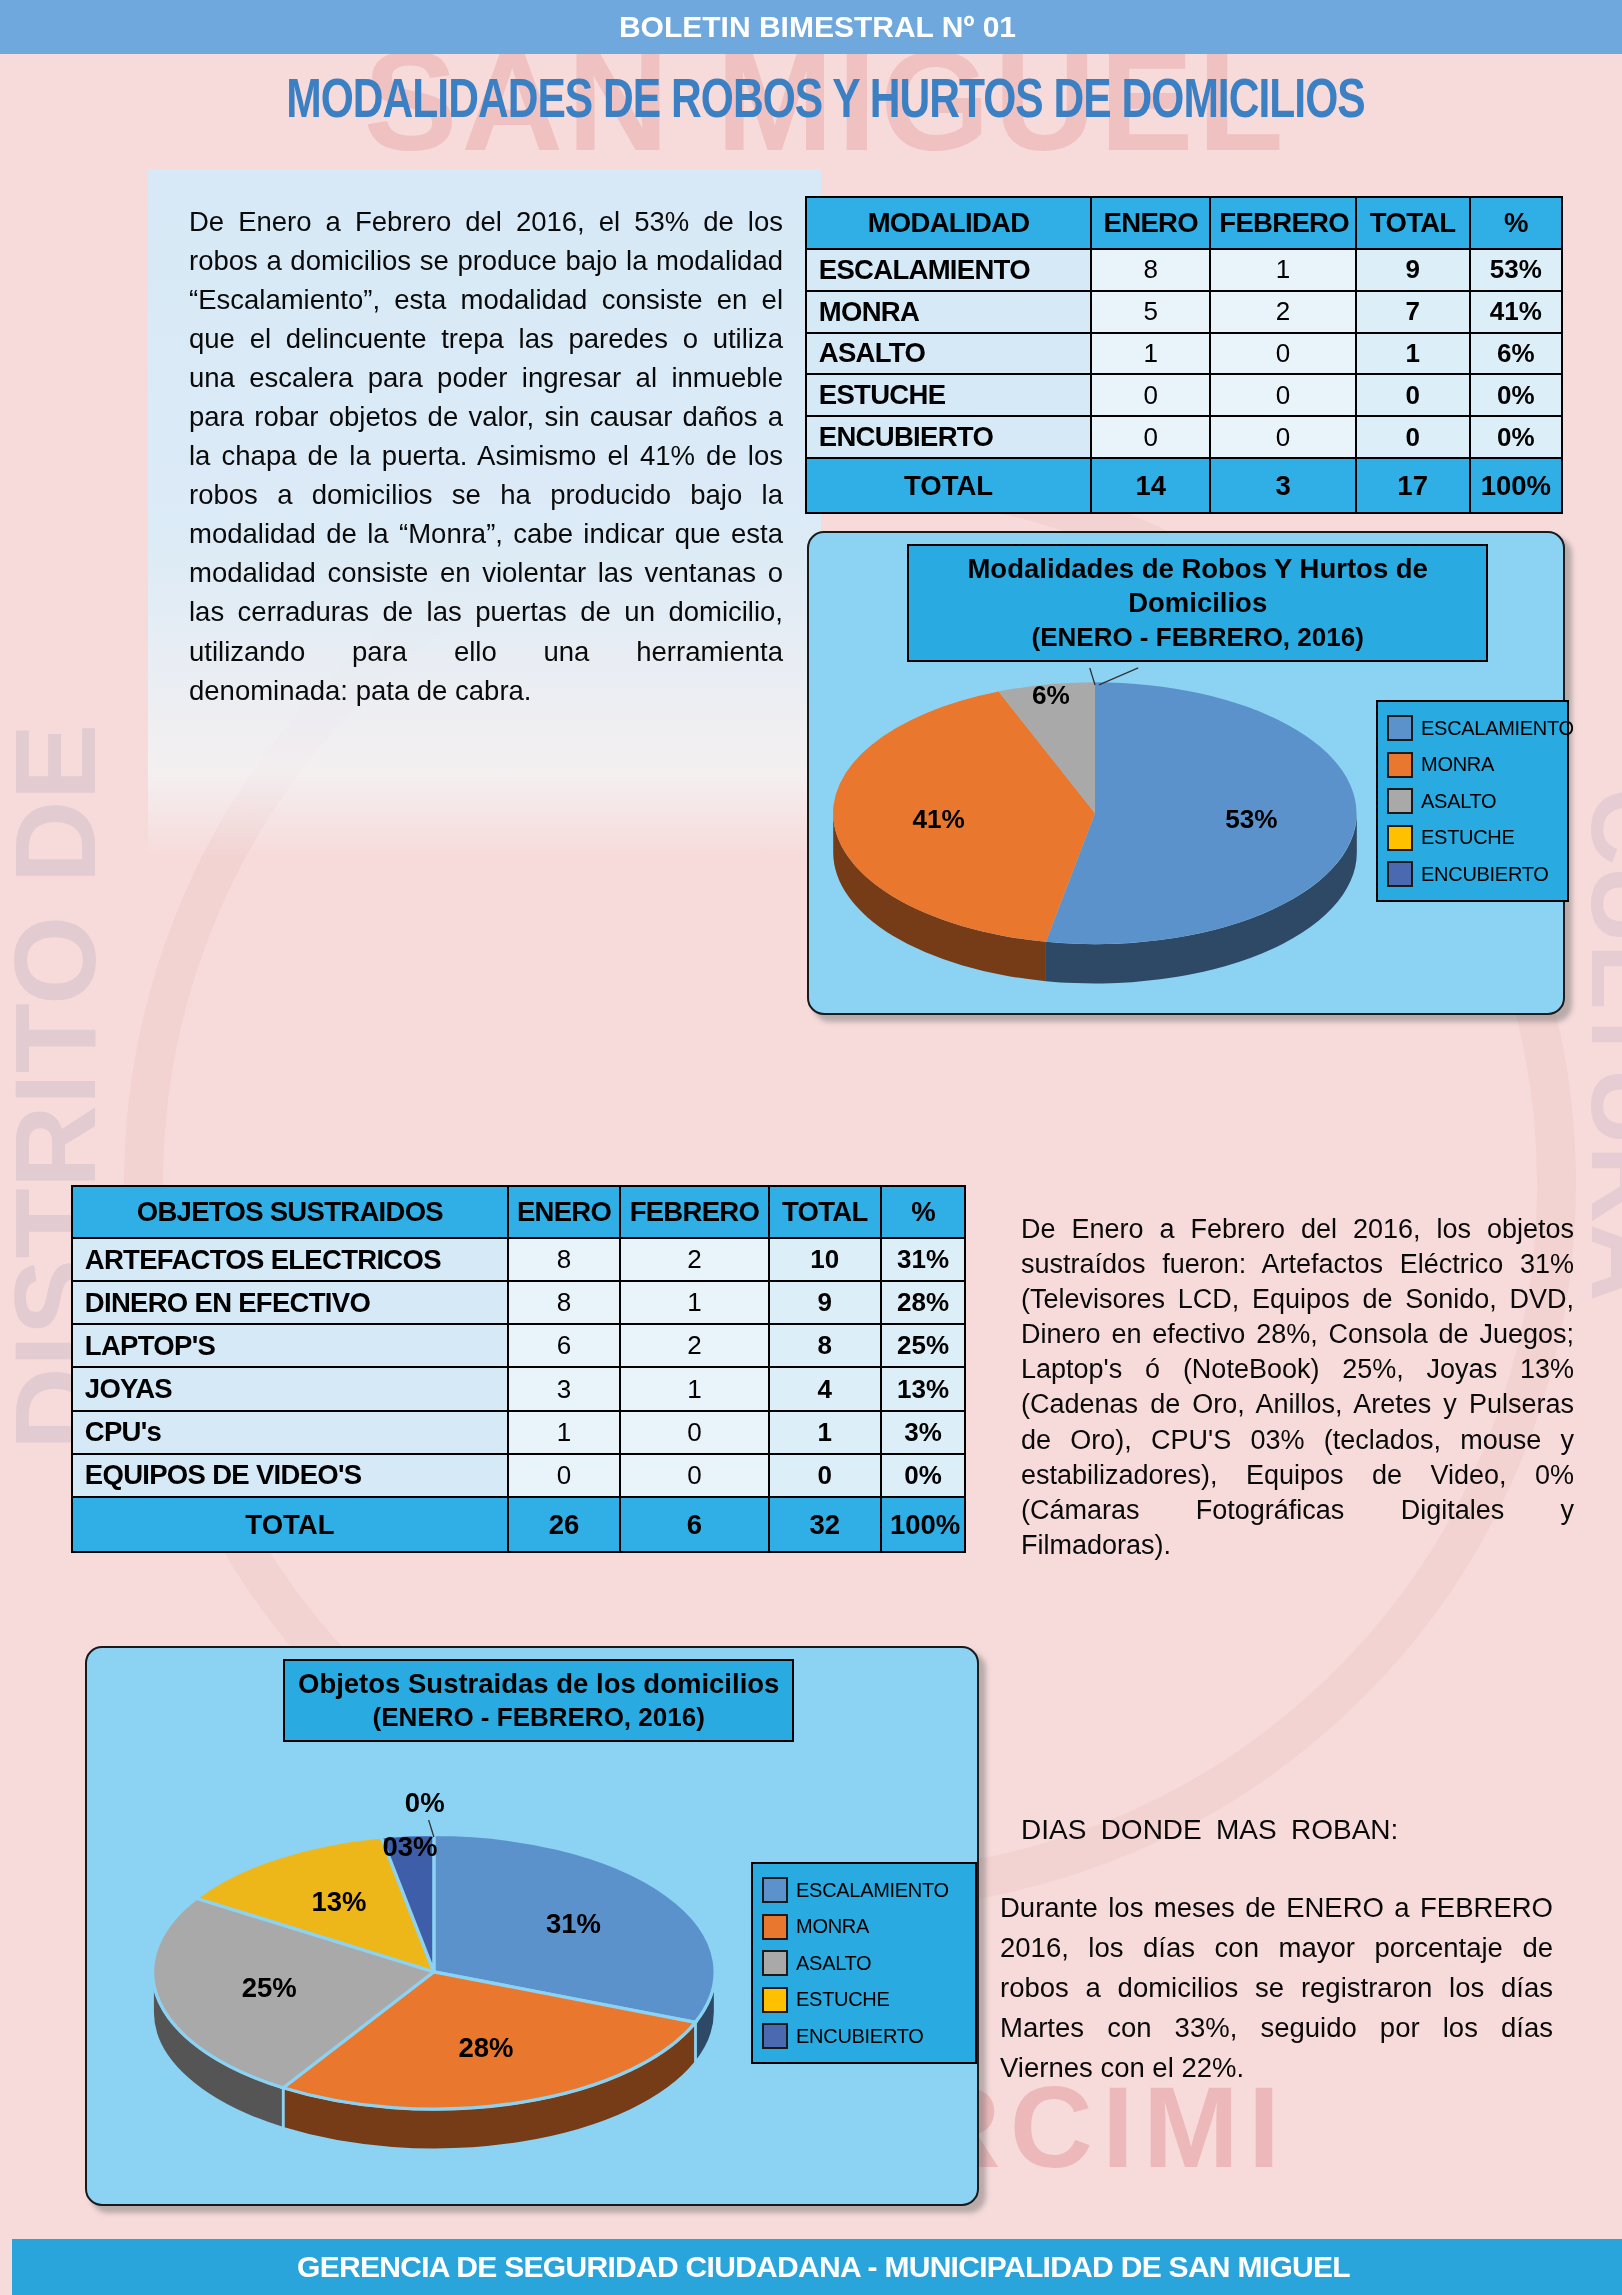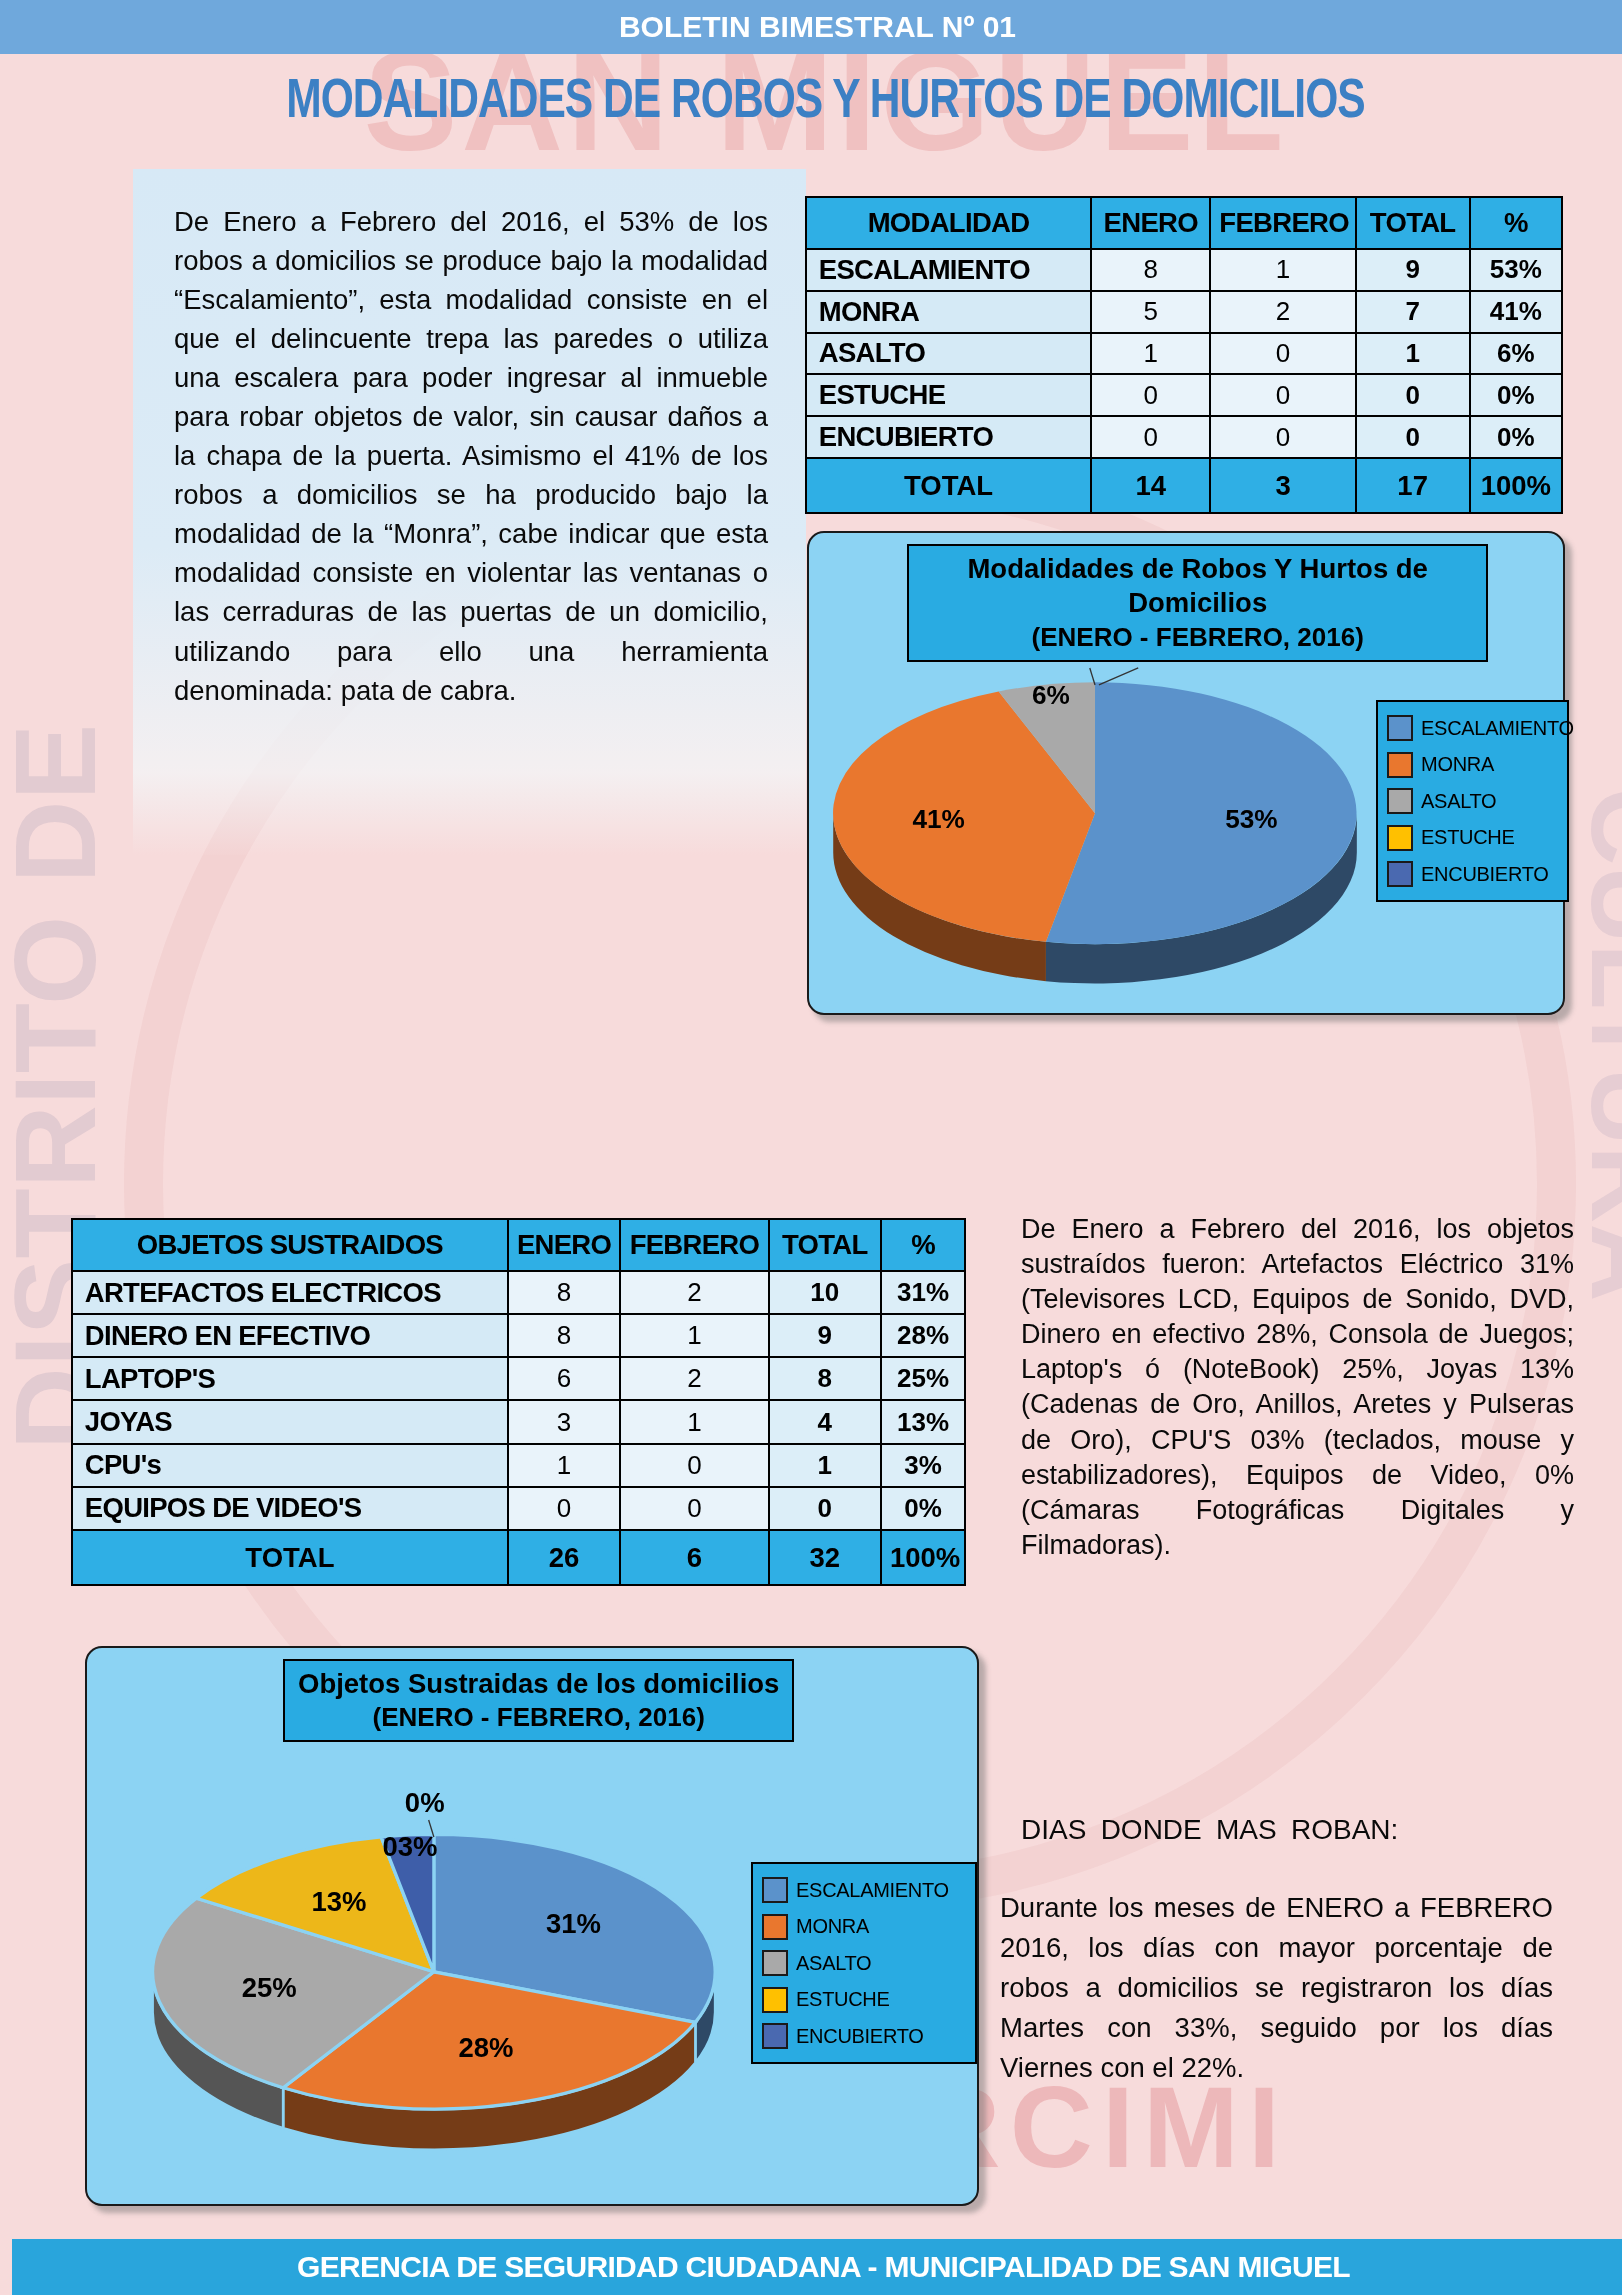--- a/index.html
+++ b/index.html
@@ -23,31 +23,31 @@
   .topbar-title{color:#FFFFFF;font-weight:bold;font-size:30px;margin-left:12px;}
   .footer{position:absolute;left:12px;top:2239px;width:1623px;height:56px;background:#29A5DC;display:flex;align-items:center;justify-content:center;}
   .footer-text{color:#FFFFFF;font-weight:bold;font-size:30px;letter-spacing:-0.7px;}
 
   
   .page-title{position:absolute;left:0;right:0;top:65px;text-align:center;color:#3C80C4;font-weight:bold;font-size:56px;}
   .page-title .sq{display:inline-block;transform:scaleX(0.76);transform-origin:center;letter-spacing:-1.3px;white-space:nowrap;}
   .section2-title{position:absolute;left:0;right:0;top:1033px;text-align:center;color:#3C80C4;font-weight:bold;font-size:55px;line-height:71px;}
 
   
-  .left-panel{position:absolute;left:133px;top:169px;width:673px;height:686px;
+  .left-panel{position:absolute;left:148px;top:169px;width:673px;height:686px;
     background:linear-gradient(180deg,#D7E9F6 0%,#DCEBF6 55%,rgba(243,246,248,0.75) 88%,rgba(247,219,219,0.15) 100%);}
   .left-panel .para{padding:33px 38px 0 41px;font-size:27.5px;line-height:1.42;text-align:justify;color:#0a0a0a;}
   .right-para{position:absolute;left:1021px;top:1212px;width:553px;font-size:27px;line-height:1.30;text-align:justify;color:#0a0a0a;}
   .days-heading{position:absolute;left:1021px;top:1814px;font-size:28px;color:#0a0a0a;word-spacing:6.5px;}
   .days-para{position:absolute;left:1000px;top:1888px;width:553px;font-size:27.5px;line-height:1.45;text-align:justify;color:#0a0a0a;}
 
   
   .table-wrap{position:absolute;}
   .table1-wrap{left:798px;top:196px;width:758px;height:318px;margin-left:7px;}
-  .table2-wrap{left:71px;top:1218px;width:895px;height:368px;}
+  .table2-wrap{left:71px;top:1185px;width:895px;height:368px;}
   table.data-table{border-collapse:collapse;width:100%;height:100%;table-layout:fixed;background:#FFFFFF;}
   table.data-table th,table.data-table td{border:2px solid #000;padding:0 7.9px;overflow:hidden;}
   table.data-table thead tr{height:52px;}
   table.data-table thead th{background:#2FAFE5;font-size:27.5px;font-weight:bold;color:#000;text-align:center;letter-spacing:-0.7px;}
   table.data-table tbody td.label-cell{background:#D5EAF6;font-size:27.5px;font-weight:bold;text-align:left;padding-left:11.8px;letter-spacing:-0.7px;}
   table.data-table tbody td.num-cell{background:#E9F3FA;font-size:26px;text-align:center;}
   table.data-table tbody td.num-cell:nth-child(4),
   table.data-table tbody td.num-cell:nth-child(5){font-weight:bold;background:#DCEEF8;}
   table.data-table tfoot tr{height:55px;}
   table.data-table tfoot td{background:#2FAFE5;font-size:27.5px;font-weight:bold;text-align:center;}

